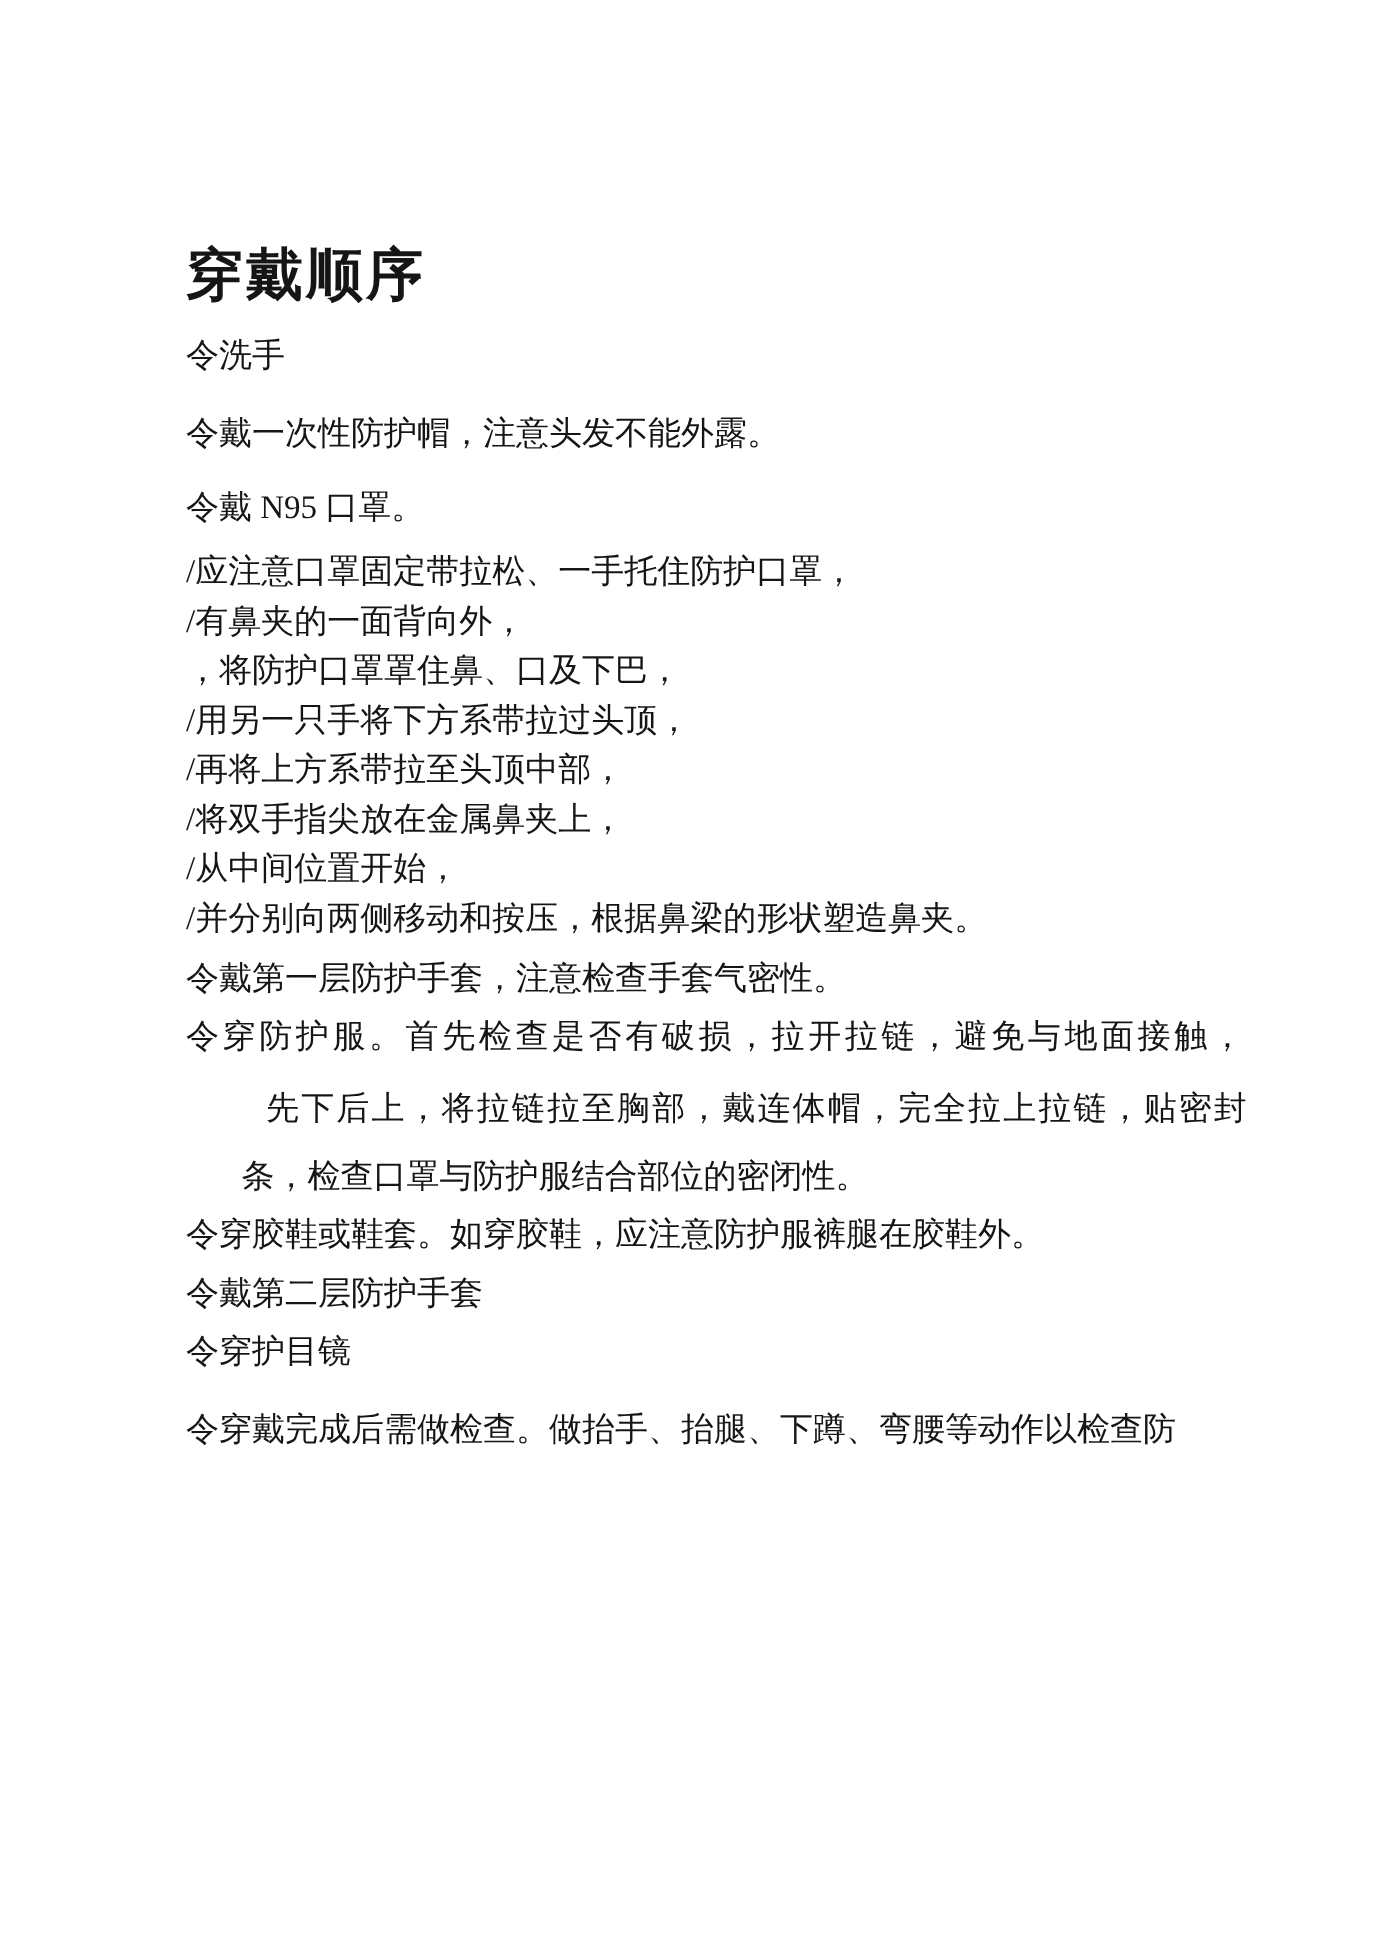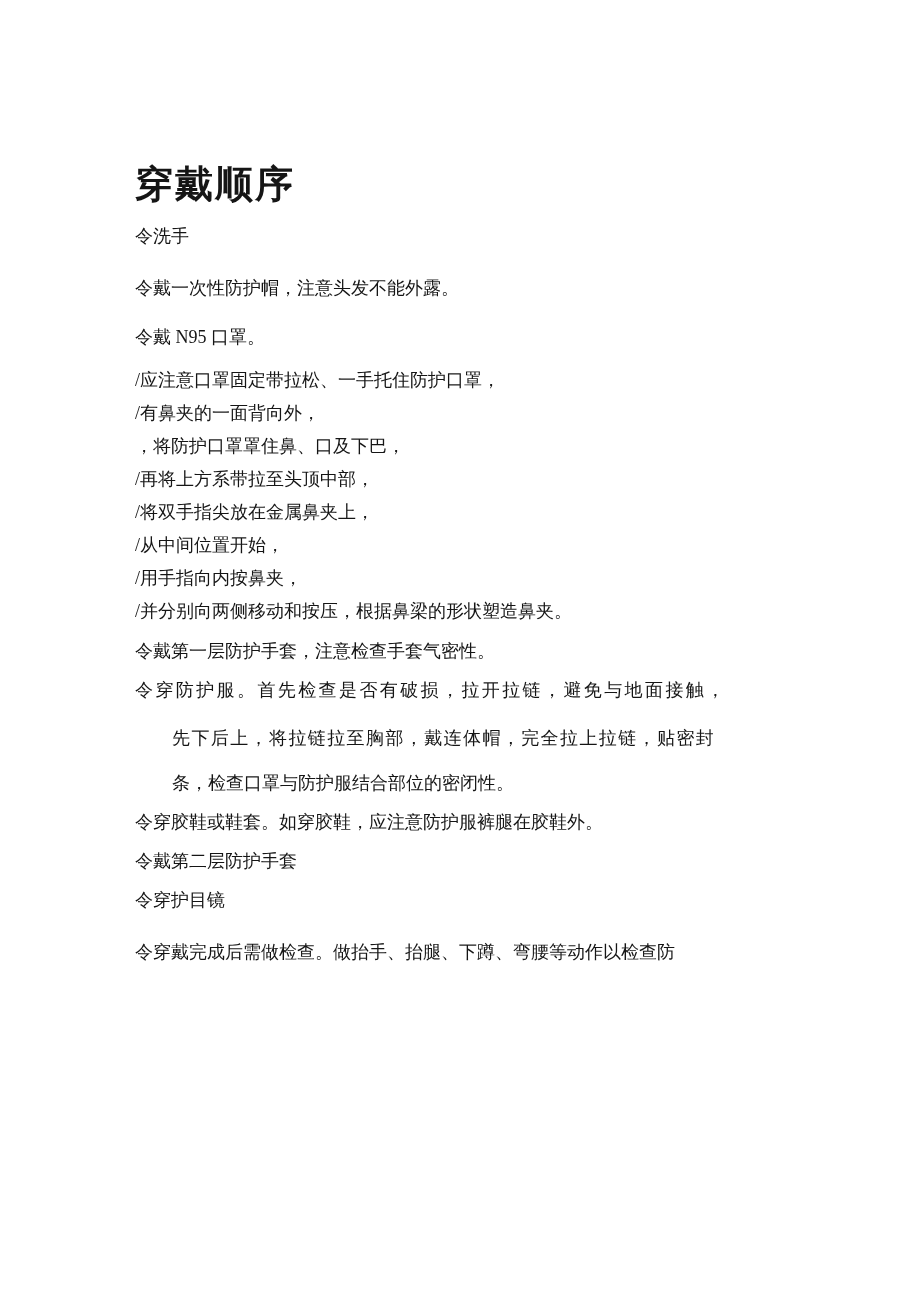--- a/index.html
+++ b/index.html
@@ -11,71 +11,71 @@
     position: relative;
     width: 920px;
     height: 1301px;
     background: #ffffff;
     overflow: hidden;
     font-family: "Liberation Serif", "DejaVu Serif", serif;
     color: #151515;
   }
   .content {
     position: absolute;
-    left: 135px;
+    left: 124px;
     top: 163px;
     width: 725px;
   }
   .doc-title {
     margin: 0;
     font-size: 38px;
     line-height: 42px;
     font-weight: bold;
     letter-spacing: 2px;
     white-space: nowrap;
   }
   .line {
     margin: 0;
-    font-size: 18px;
+    font-size: 22px;
     line-height: 33px;
     white-space: nowrap;
   }
   
   .gap-s { margin-top: 15px; }   
   .gap-a { margin-top: 19px; }
   .gap-b { margin-top: 16px; }
   .gap-c { margin-top: 10px; }   
   .gap-0 { margin-top: 0; }      
   .gap-d { margin-top: 7px; }
   .gap-e { margin-top: 6px; }
   .gap-f { margin-top: 15px; }
   .gap-g { margin-top: 12px; }
   .gap-h { margin-top: 19px; }
   .indent { margin-left: 37px; } 
   .just16 { letter-spacing: 2.4px; } 
-  .just17 { letter-spacing: 1.4px; }
+  .just17 { letter-spacing: 1.4px; text-align: center; }
 </style>
 </head>
 <body>
 
 <div class="page">
   <div class="content">
     <h1 class="doc-title">穿戴顺序</h1>
 
     <p class="line gap-s">令洗手</p>
     <p class="line gap-a">令戴一次性防护帽，注意头发不能外露。</p>
     <p class="line gap-b">令戴 N95 口罩。</p>
 
     <p class="line gap-c">/应注意口罩固定带拉松、一手托住防护口罩，</p>
     <p class="line gap-0">/有鼻夹的一面背向外，</p>
     <p class="line gap-0">，将防护口罩罩住鼻、口及下巴，</p>
+    <p class="line gap-0">/用另一只手将下方系带拉过头顶，</p>
     <p class="line gap-0">/再将上方系带拉至头顶中部，</p>
     <p class="line gap-0">/将双手指尖放在金属鼻夹上，</p>
     <p class="line gap-0">/从中间位置开始，</p>
-    <p class="line gap-0">/用手指向内按鼻夹，</p>
     <p class="line gap-0">/并分别向两侧移动和按压，根据鼻梁的形状塑造鼻夹。</p>
 
     <p class="line gap-d">令戴第一层防护手套，注意检查手套气密性。</p>
     <p class="line gap-e just16">令穿防护服。首先检查是否有破损，拉开拉链，避免与地面接触，</p>
     <p class="line gap-f indent just17">先下后上，将拉链拉至胸部，戴连体帽，完全拉上拉链，贴密封</p>
     <p class="line gap-g indent">条，检查口罩与防护服结合部位的密闭性。</p>
     <p class="line gap-e">令穿胶鞋或鞋套。如穿胶鞋，应注意防护服裤腿在胶鞋外。</p>
     <p class="line gap-e">令戴第二层防护手套</p>
     <p class="line gap-e">令穿护目镜</p>
     <p class="line gap-h">令穿戴完成后需做检查。做抬手、抬腿、下蹲、弯腰等动作以检查防</p>

